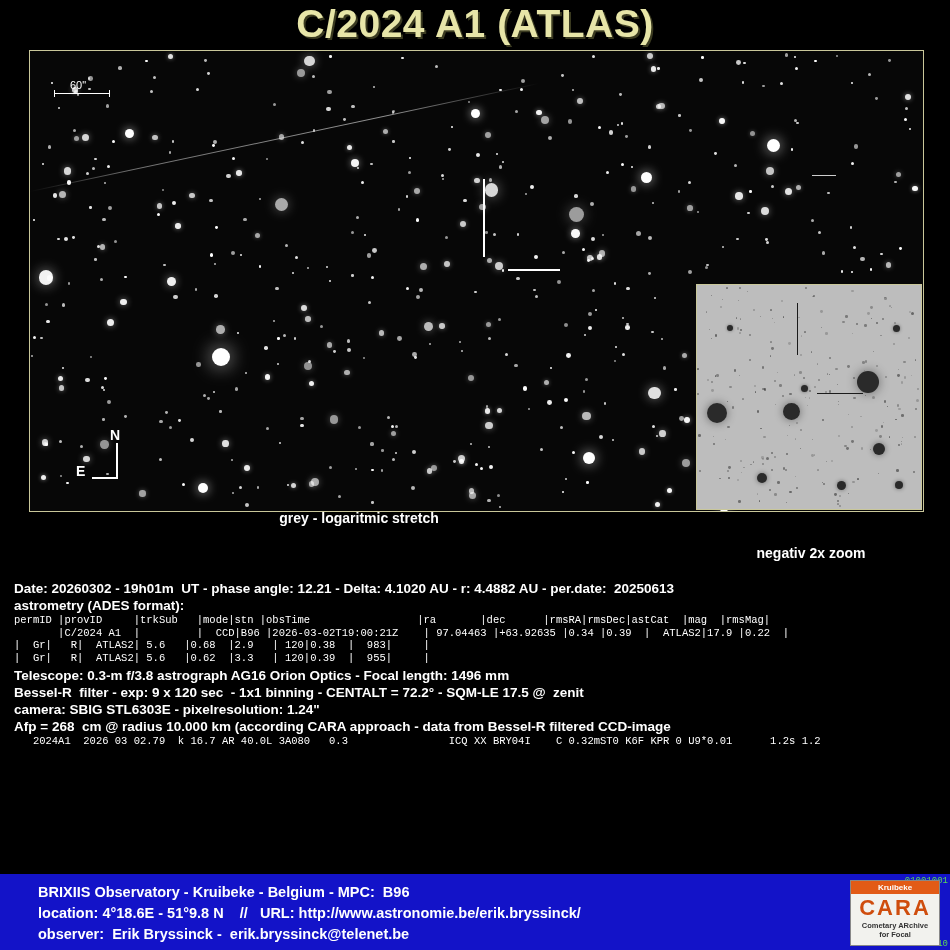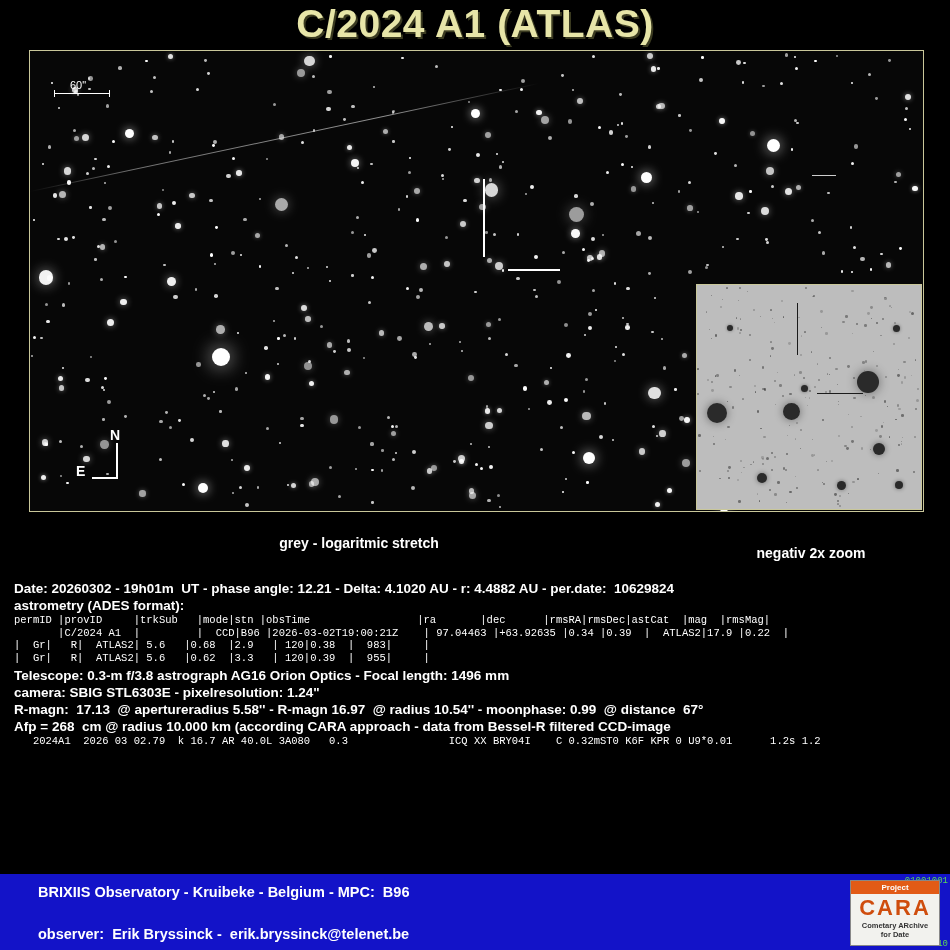--- a/index.html
+++ b/index.html
@@ -138,21 +138,21 @@
   .ins-tick-v {
     position: absolute; width: 1px; background: #1b1b1b;
   }
   .ins-tick-h {
     position: absolute; height: 1px; background: #1b1b1b;
   }
   
   .cap-grey {
     position: absolute;
     left: 29px;
-    top: 535px;
+    top: 510px;
     width: 660px;
     text-align: center;
     color: #ffffff;
     font-size: 14px;
     font-weight: bold;
   }
   .cap-neg {
     position: absolute;
     left: 700px;
     top: 545px;
@@ -969,41 +969,42 @@
         </div>
       <div class="ins-tick-v" style="left:100px; top:18px; height:52px;"></div>
       <div class="ins-tick-h" style="left:120px; top:108px; width:46px;"></div>
     </div>
   </div>
 
   <div class="cap-grey">grey -  logaritmic stretch</div>
   <div class="cap-neg">negativ 2x zoom</div>
 
   <div class="datablock">
-    <div class="line-bold">Date: 20260302 - 19h01m  UT - phase angle: 12.21 - Delta: 4.1020 AU - r: 4.4882 AU - per.date:  10629824</div>
+    <div class="line-bold">Date: 20260302 - 19h01m  UT - phase angle: 12.21 - Delta: 4.1020 AU - r: 4.4882 AU - per.date:  20250613</div>
     <div class="line-bold">astrometry (ADES format):</div>
     <div class="mono">permID |provID     |trkSub   |mode|stn |obsTime                 |ra       |dec      |rmsRA|rmsDec|astCat  |mag  |rmsMag|</div>
     <div class="mono">       |C/2024 A1  |         |  CCD|B96 |2026-03-02T19:00:21Z    | 97.04463 |+63.92635 |0.34 |0.39  |  ATLAS2|17.9 |0.22  |</div>
     <div class="mono">|  Gr|   R|  ATLAS2| 5.6   |0.68  |2.9   | 120|0.38  |  983|     |</div>
     <div class="mono">|  Gr|   R|  ATLAS2| 5.6   |0.62  |3.3   | 120|0.39  |  955|     |</div>
     <div class="gap-s"></div>
     <div class="line-bold">Telescope: 0.3-m f/3.8 astrograph AG16 Orion Optics - Focal length: 1496 mm</div>
+    <div class="line-bold">Bessel-R  filter - exp: 9 x 120 sec  - 1x1 binning - CENTALT = 72.2° - SQM-LE 17.5 @  zenit</div>
     <div class="line-bold">camera: SBIG STL6303E - pixelresolution: 1.24"</div>
-    <div class="line-bold">R-magn:  17.13  @ apertureradius 5.58'' - R-magn 16.97  @ radius 10.54'' - moonphase: 0.99  @ distance  67°</div>
     <div class="line-bold">Afp = 268  cm @ radius 10.000 km (according CARA approach - data from Bessel-R filtered CCD-image</div>
     <div class="mono">   2024A1  2026 03 02.79  k 16.7 AR 40.0L 3A080   0.3                ICQ XX BRY04I    C 0.32mST0 K6F KPR 0 U9*0.01      1.2s 1.2</div>
   </div>
 
   <div class="footer">
     <div class="footer-text">BRIXIIS Observatory - Kruibeke - Belgium - MPC:  B96</div>
+    <div class="footer-text" style="top:29px;">location: 4°18.6E - 51°9.8 N    //   URL: http://www.astronomie.be/erik.bryssinck/</div>
     <div class="footer-text" style="top:50px;">observer:  Erik Bryssinck -  erik.bryssinck@telenet.be</div>
 
     <div class="binary" style="top:2px;">01001001</div>
     <div class="binary" style="bottom:1px;">00110100110</div>
 
     <div class="cara-logo">
-      <div class="cara-top">Project</div>
+      <div class="cara-top">Kruibeke</div>
       <div class="cara-big">CARA</div>
       <div class="cara-sub1">Cometary ARchive</div>
-      <div class="cara-sub2">for Date</div>
+      <div class="cara-sub2">for Focal</div>
     </div>
   </div>
 </div>
 
 </body></html>

